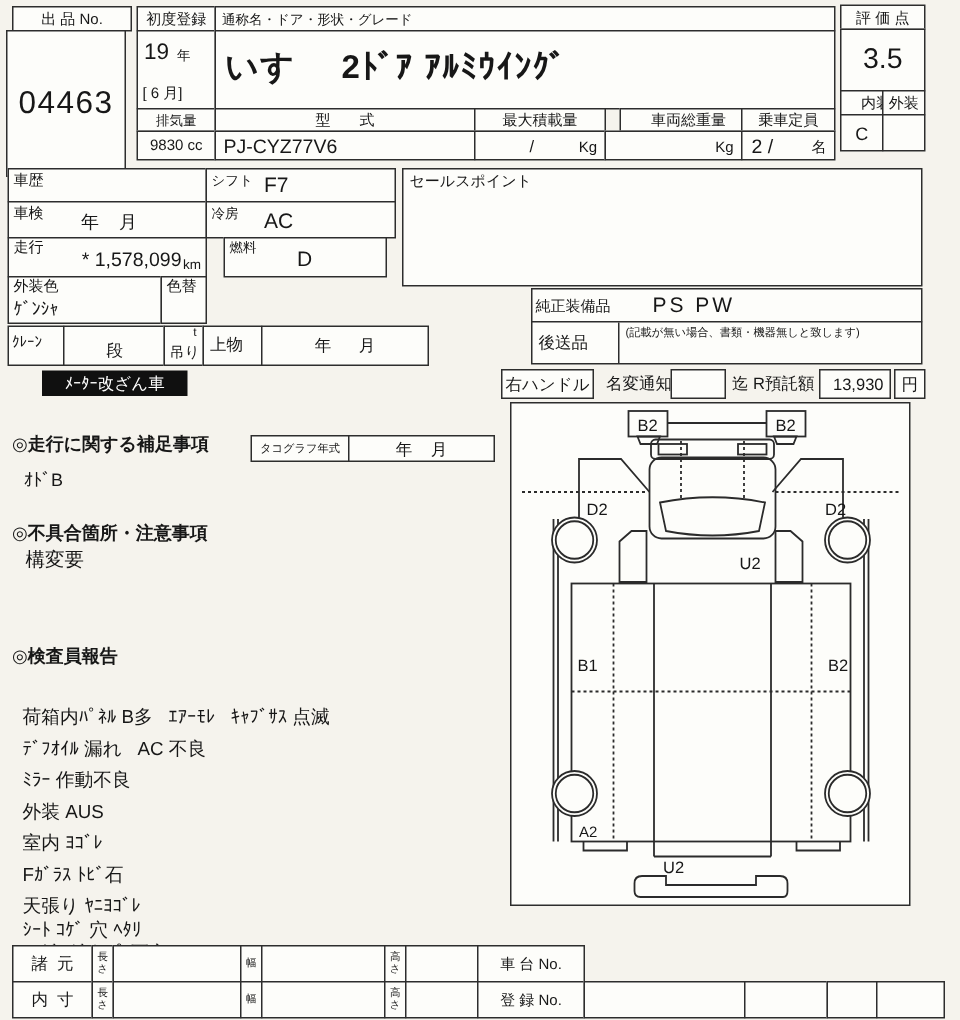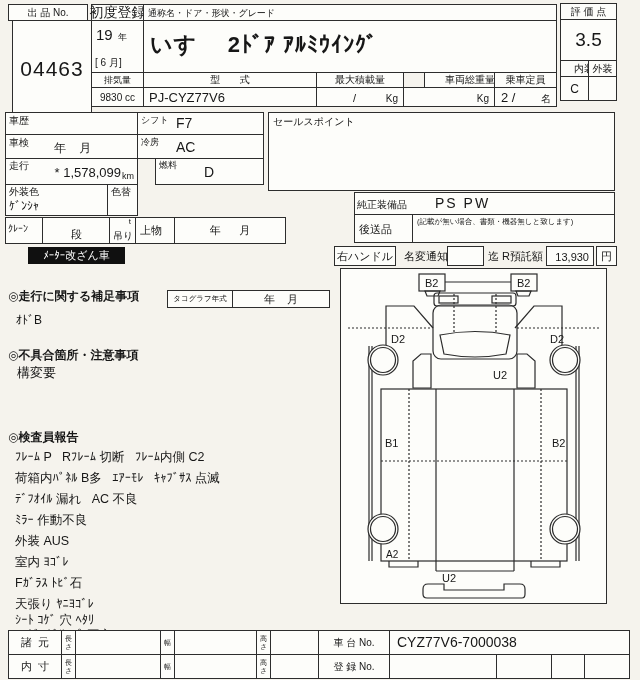--- a/index.html
+++ b/index.html
@@ -19,23 +19,23 @@
   .stack { font-size:7px; line-height:8px; word-break:break-all; display:flex; align-items:center; justify-content:center; text-align:center; padding:1px; }
   svg text { font-family:"Liberation Sans","DejaVu Sans",sans-serif; fill:#171717; }
   svg { display:block; }
 </style>
 </head>
 <body>
 
 <div id="sheet">
 
   <div class="cell center" style="left:8px;top:4px;width:80px;height:17px;font-size:10px">出 品 No.</div>
-  <div class="cell center" style="left:12px;top:20px;width:80px;height:98px;font-size:21px;letter-spacing:1px">04463</div>
-
-  <div class="cell center" style="left:91px;top:4px;width:53px;height:17px;font-size:14px">初度登録</div>
+  <div class="cell center" style="left:4px;top:20px;width:80px;height:98px;font-size:21px;letter-spacing:1px">04463</div>
+
+  <div class="cell center" style="left:91px;top:4px;width:53px;height:17px;font-size:10px">初度登録</div>
   <div class="cell" style="left:91px;top:20px;width:53px;height:53px">
     <span class="txt" style="left:4px;top:6px;font-size:15px">19</span>
     <span class="txt" style="left:26px;top:11px;font-size:9px">年</span>
     <span class="txt" style="left:3px;bottom:4px;font-size:10px">[ 6 月]</span>
   </div>
   <div class="cell center" style="left:91px;top:72px;width:53px;height:16px;font-size:9px">排気量</div>
   <div class="cell center" style="left:91px;top:87px;width:53px;height:20px;font-size:10px">9830 cc</div>
 
   <div class="cell" style="left:143px;top:4px;width:414px;height:17px">
     <span class="txt" style="left:4px;top:3px;font-size:9px">通称名・ドア・形状・グレード</span>
@@ -48,21 +48,21 @@
   <div class="cell" style="left:143px;top:87px;width:174px;height:20px">
     <span class="txt" style="left:5px;top:3px;font-size:13px">PJ-CYZ77V6</span>
   </div>
 
   <div class="cell center" style="left:316px;top:72px;width:88px;height:16px;font-size:10px">最大積載量</div>
   <div class="cell" style="left:316px;top:87px;width:88px;height:20px">
     <span class="txt" style="left:36px;top:4px;font-size:11px">/</span>
     <span class="txt" style="right:5px;top:5px;font-size:10px">Kg</span>
   </div>
 
-  <div class="cell center" style="left:424px;top:72px;width:92px;height:16px;font-size:10px">車両総重量</div>
+  <div class="cell center" style="left:413px;top:72px;width:92px;height:16px;font-size:10px">車両総重量</div>
   <div class="cell" style="left:403px;top:87px;width:92px;height:20px">
     <span class="txt" style="right:5px;top:5px;font-size:10px">Kg</span>
   </div>
 
   <div class="cell center" style="left:494px;top:72px;width:63px;height:16px;font-size:10px">乗車定員</div>
   <div class="cell" style="left:494px;top:87px;width:63px;height:20px">
     <span class="txt" style="left:6px;top:3px;font-size:13px">2 /</span>
     <span class="txt" style="right:5px;top:5px;font-size:10px">名</span>
   </div>
 
@@ -88,21 +88,21 @@
   <div class="cell" style="left:137px;top:134px;width:127px;height:25px">
     <span class="txt sm" style="left:3px;top:2px">冷房</span>
     <span class="txt" style="left:38px;top:5px;font-size:14px">AC</span>
   </div>
 
   <div class="cell" style="left:5px;top:158px;width:133px;height:27px">
     <span class="txt lbl" style="left:3px;top:1px">走行</span>
     <span class="txt" style="right:16px;bottom:3px;font-size:13px">* 1,578,099</span>
     <span class="txt" style="right:3px;bottom:3px;font-size:9px">km</span>
   </div>
-  <div class="cell" style="left:155px;top:158px;width:109px;height:27px">
+  <div class="cell" style="left:149px;top:158px;width:109px;height:27px">
     <span class="txt sm" style="left:3px;top:1px">燃料</span>
     <span class="txt" style="left:48px;bottom:3px;font-size:14px">D</span>
   </div>
 
   <div class="cell" style="left:5px;top:184px;width:103px;height:32px">
     <span class="txt lbl" style="left:3px;top:1px">外装色</span>
     <span class="txt" style="left:3px;bottom:2px;font-size:12px">ｹﾞﾝｼｬ</span>
   </div>
   <div class="cell" style="left:107px;top:184px;width:31px;height:32px">
     <span class="txt lbl" style="left:3px;top:1px">色替</span>
@@ -150,21 +150,20 @@
 
   <span class="txt" style="left:8px;top:290px;font-size:12px;font-weight:600">◎走行に関する補足事項</span>
   <div class="cell center" style="left:167px;top:290px;width:66px;height:18px;font-size:7.5px">タコグラフ年式</div>
   <div class="cell center" style="left:232px;top:290px;width:98px;height:18px;font-size:11px">年    月</div>
   <span class="txt" style="left:16px;top:314px;font-size:12px">ｵﾄﾞB</span>
 
   <span class="txt" style="left:8px;top:349px;font-size:12px;font-weight:600">◎不具合箇所・注意事項</span>
   <span class="txt" style="left:17px;top:366px;font-size:13px">構変要</span>
 
   <span class="txt" style="left:8px;top:431px;font-size:12px;font-weight:600">◎検査員報告</span>
-  <span class="txt" style="left:15px;top:450px;font-size:12.5px">ﾌﾚｰﾑ P   Rﾌﾚｰﾑ 切断   ﾌﾚｰﾑ内側 C2</span>
   <span class="txt" style="left:15px;top:471px;font-size:12.5px">荷箱内ﾊﾟﾈﾙ B多   ｴｱｰﾓﾚ   ｷｬﾌﾞｻｽ 点滅</span>
   <span class="txt" style="left:15px;top:492px;font-size:12.5px">ﾃﾞﾌｵｲﾙ 漏れ   AC 不良</span>
   <span class="txt" style="left:15px;top:513px;font-size:12.5px">ﾐﾗｰ 作動不良</span>
   <span class="txt" style="left:15px;top:534px;font-size:12.5px">外装 AUS</span>
   <span class="txt" style="left:15px;top:555px;font-size:12.5px">室内 ﾖｺﾞﾚ</span>
   <span class="txt" style="left:15px;top:576px;font-size:12.5px">Fｶﾞﾗｽ ﾄﾋﾞ石</span>
   <span class="txt" style="left:15px;top:597px;font-size:12.5px">天張り ﾔﾆﾖｺﾞﾚ</span>
   <span class="txt" style="left:15px;top:613px;font-size:12.5px">ｼｰﾄ ｺｹﾞ 穴 ﾍﾀﾘ</span>
   <span class="txt" style="left:15px;top:628px;font-size:12.5px">ﾊﾝﾄﾞﾙｸﾞﾘｯﾌﾟ 不良</span>
 
@@ -247,22 +246,19 @@
 
   <div class="cell center" style="left:8px;top:654px;width:54px;height:25px;font-size:11px">内  寸</div>
   <div class="cell stack" style="left:61px;top:654px;width:15px;height:25px">長さ</div>
   <div class="cell" style="left:75px;top:654px;width:86px;height:25px"></div>
   <div class="cell stack" style="left:160px;top:654px;width:15px;height:25px">幅</div>
   <div class="cell" style="left:174px;top:654px;width:83px;height:25px"></div>
   <div class="cell stack" style="left:256px;top:654px;width:15px;height:25px">高さ</div>
   <div class="cell" style="left:270px;top:654px;width:49px;height:25px"></div>
 
   <div class="cell center" style="left:318px;top:630px;width:72px;height:25px;font-size:10px">車 台 No.</div>
-  <div class="cell" style="left:389px;top:630px;width:241px;height:25px">
-    <span class="txt" style="left:7px;top:4px;font-size:14px">CYZ77V6-7000038</span>
-  </div>
   <div class="cell center" style="left:318px;top:654px;width:72px;height:25px;font-size:10px">登 録 No.</div>
   <div class="cell" style="left:389px;top:654px;width:108px;height:25px"></div>
   <div class="cell" style="left:496px;top:654px;width:56px;height:25px"></div>
   <div class="cell" style="left:551px;top:654px;width:34px;height:25px"></div>
   <div class="cell" style="left:584px;top:654px;width:46px;height:25px"></div>
 
 </div>
 
 </body></html>

